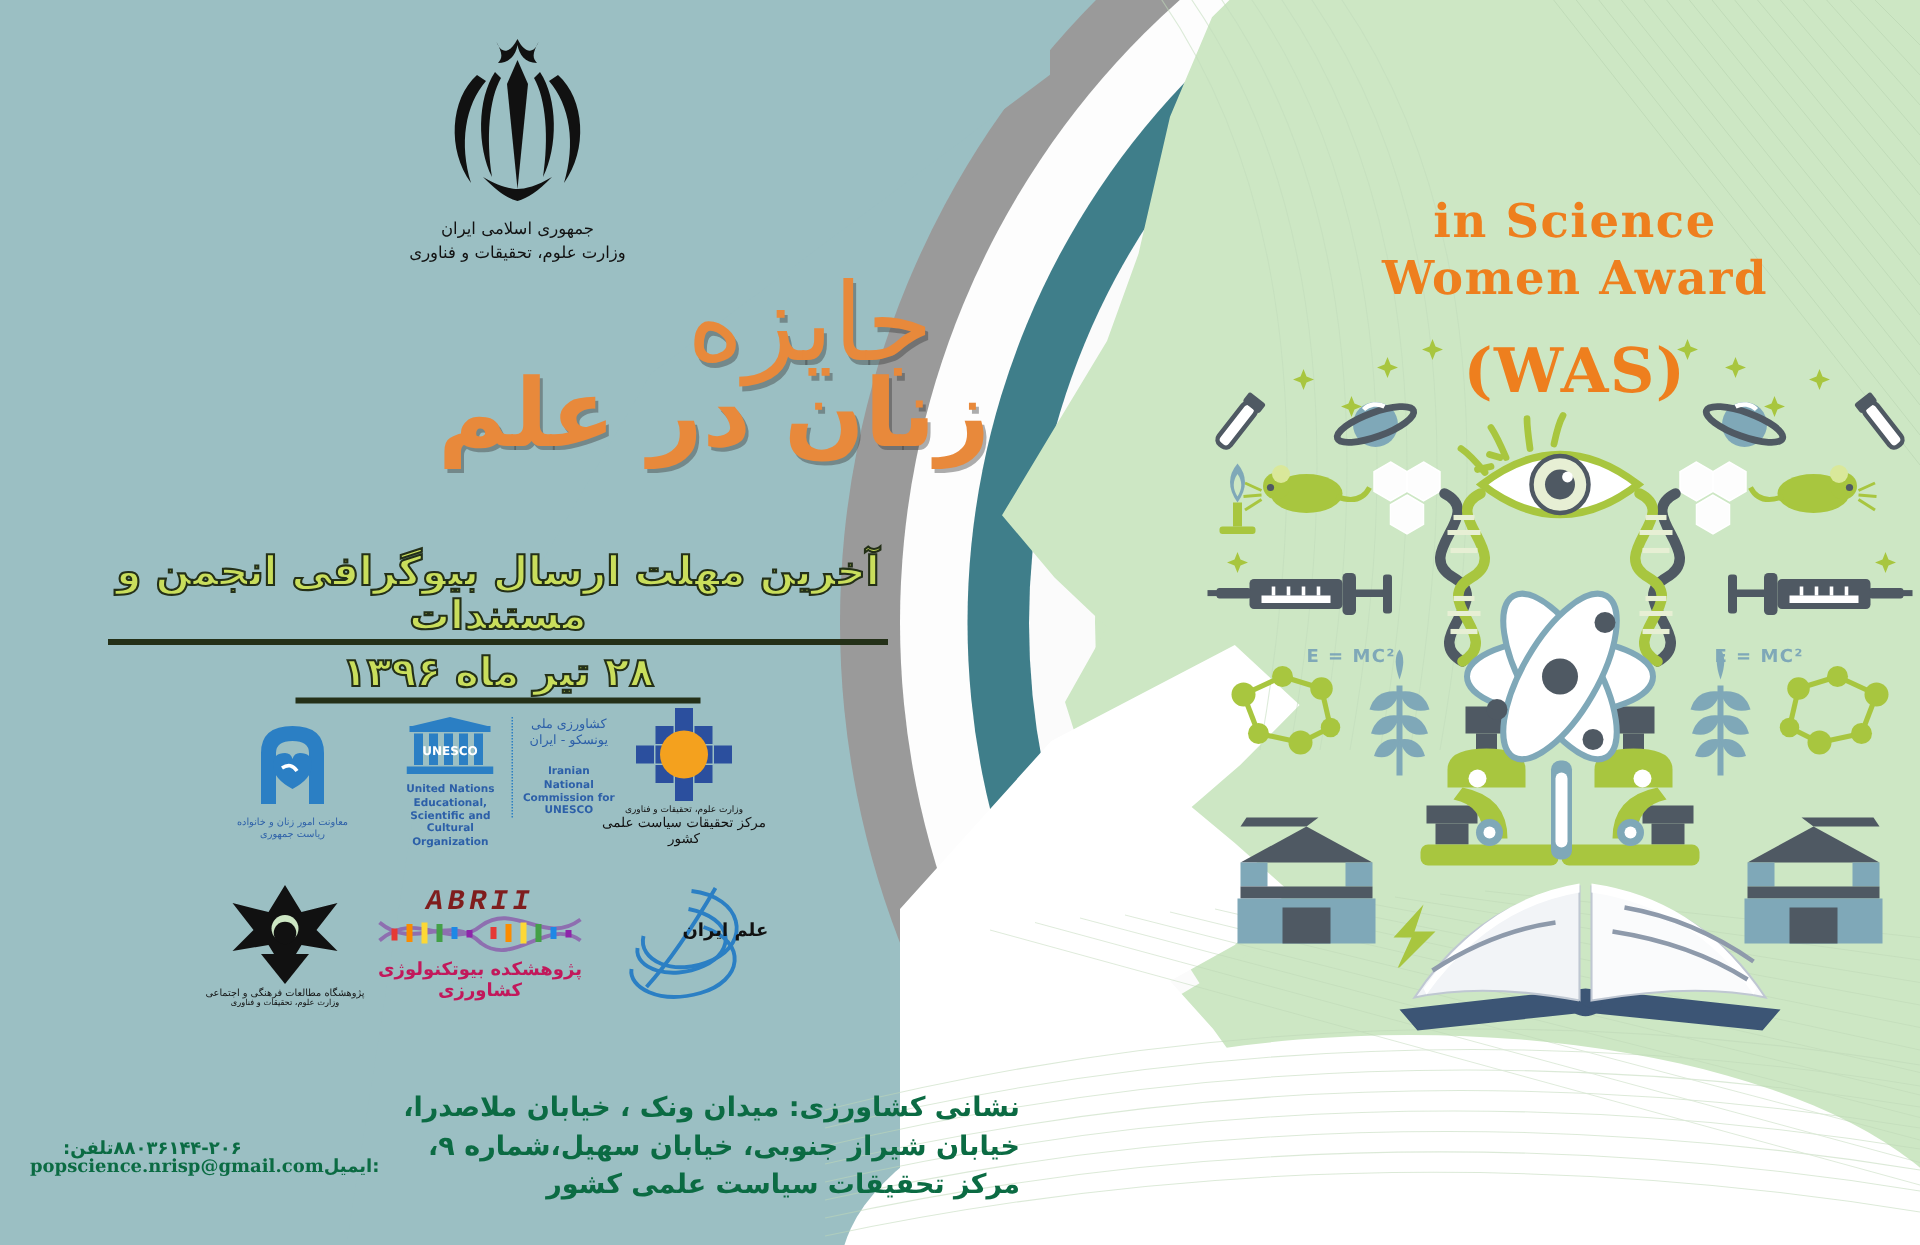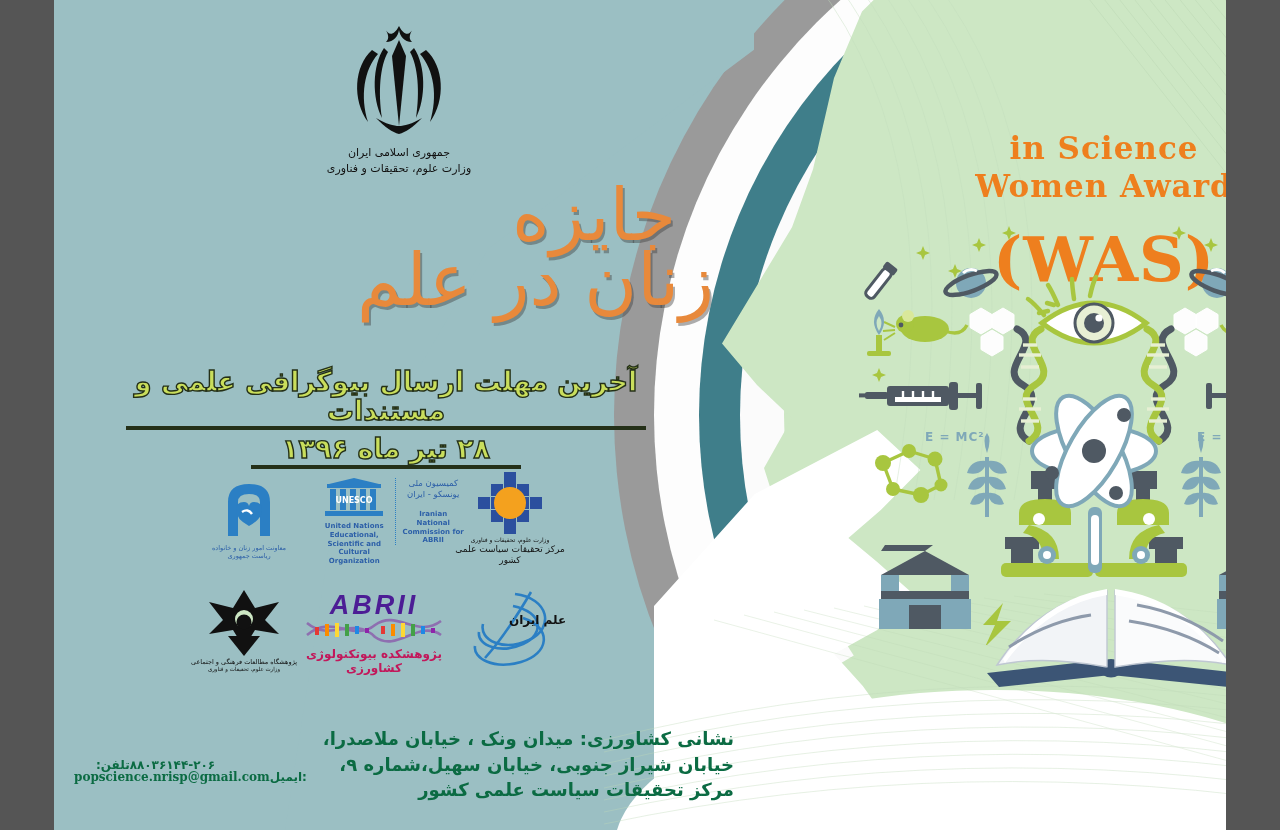--- a/index.html
+++ b/index.html
@@ -3,21 +3,21 @@
 <meta charset="utf-8">
 <title>Women Award in Science Poster</title>
 <style>
   * { margin:0; padding:0; box-sizing:border-box; }
   html,body { background:#555; }
   body {
     font-family:"DejaVu Sans","Liberation Sans",sans-serif;
     display:flex; align-items:flex-start; justify-content:center;
   }
   #poster {
-    position:relative; width:1172px; height:830px; overflow:hidden;
+    position:relative; width:1280px; height:830px; overflow:hidden;
     background:#9BBFC3;
   }
   
   .layer { position:absolute; }
   #bg-base { inset:0; background:#9BBFC3; }
 
   
   #arc-gray {
     width:1180px; height:1180px; left:560px; top:-175px;
     border-radius:50%; background:#9A9A9A;
@@ -76,39 +76,39 @@
 
   
   #title-fa {
     left:60px; top:180px; width:600px; text-align:right;
     direction:rtl; color:#E8893B;
     font-family:"DejaVu Sans","Liberation Sans",sans-serif;
     text-shadow:2px 3px 0 rgba(60,60,60,.42);
     line-height:.98;
   }
   #title-fa .l1 { font-size:72px; font-weight:400; letter-spacing:2px; padding-right:38px;}
-  #title-fa .l2 { font-size:72px; font-weight:400; letter-spacing:2px; display:block; margin-top:-6px;}
+  #title-fa .l2 { font-size:63px; font-weight:700; letter-spacing:2px; display:block; margin-top:-6px;}
 
   
   #deadline {
     left:72px; top:368px; width:520px; direction:rtl; text-align:center;
     color:#C9DE5C; -webkit-text-stroke:1.4px #243018;
     font-size:27px; font-weight:bold; line-height:1.06;
   }
   #deadline .row { border-bottom:4px solid #243018; padding-bottom:1px; }
   #deadline .row2 { width:270px; margin:5px auto 0; }
 
   
   #title-en {
     left:840px; top:130px; width:420px; text-align:center; color:#EE7F1E;
     font-family:"DejaVu Serif","Liberation Serif",serif; font-weight:bold;
     line-height:1.22;
   }
   #title-en .big { font-size:31px; letter-spacing:1px; }
-  #title-en .was { font-size:62px; display:block; margin-top:16px; letter-spacing:1px; }
+  #title-en .was { font-size:41px; display:block; margin-top:16px; letter-spacing:1px; }
 
   
   .logo { position:absolute; text-align:center; color:#2C5FA8; }
   .logo .cap { font-size:7px; line-height:1.25; font-weight:bold; }
   .logo .cap-fa { font-size:8.5px; line-height:1.3; direction:rtl; color:#2C5FA8; }
 
   
   #contact { left:0; top:726px; width:700px; color:#0B6B43; direction:rtl; }
   #addr { position:absolute; right:20px; top:0; text-align:right;
           font-size:18px; font-weight:bold; line-height:1.42; }
@@ -212,21 +212,21 @@
       <div style="margin-top:3px;">وزارت علوم، تحقیقات و فناوری</div>
     </div>
   </div>
 
   <div class="layer" id="title-fa">
     <div class="l1">جایزه</div>
     <span class="l2">زنان در علم</span>
   </div>
 
   <div class="layer" id="deadline">
-    <div class="row">آخرین مهلت ارسال بیوگرافی علمی و مستندات</div>
+    <div class="row">آخرین مهلت ارسال بیوگرافی انجمن و مستندات</div>
     <div class="row row2">۲۸ تیر ماه ۱۳۹۶</div>
   </div>
 
   <div class="layer" id="title-en">
     <div class="big">in Science</div>
     <div class="big">Women Award</div>
     <span class="was">(WAS)</span>
   </div>
 
   <svg class="layer" width="470" height="420" style="left:805px;top:225px;" viewBox="0 0 470 420">
@@ -503,23 +503,23 @@
             <rect x="25" y="11" width="6" height="21"></rect>
               <rect x="35" y="11" width="6" height="21"></rect>
             <rect x="45" y="11" width="6" height="21"></rect>
           </g>
           <text x="29" y="25" font-size="8" fill="#FFF" text-anchor="middle" font-family="'DejaVu Sans',sans-serif" font-weight="bold">UNESCO</text>
           <path d="M4,6 L29,0 L54,6 Z" fill="#2B7FC4"></path>
         </svg>
         <div class="cap">United Nations Educational, Scientific and Cultural Organization</div>
       </div>
       <div style="border-left:1px dotted #2B7FC4;padding-left:6px;width:70px;">
-        <div class="cap-fa">کمیسیون ملی</div>
+        <div class="cap-fa">کشاورزی ملی</div>
         <div class="cap-fa">یونسکو - ایران</div>
-        <div class="cap" style="margin-top:10px;">Iranian National Commission for ABRII</div>
+        <div class="cap" style="margin-top:10px;">Iranian National Commission for UNESCO</div>
       </div>
     </div>
   </div>
 
   <div class="logo" style="left:400px;top:470px;width:112px;">
     <svg width="72" height="66" viewBox="0 0 72 66" style="display:block;margin:0 auto;">
       <g fill="#2B4F9E">
         <rect x="30" y="2" width="12" height="12"></rect>
           <rect x="30" y="52" width="12" height="12"></rect>
         <rect x="4" y="27" width="12" height="12"></rect>
@@ -547,21 +547,21 @@
       <circle cx="39" cy="31" r="9" fill="#CDE7C4"></circle>
       <circle cx="39" cy="34" r="7.5" fill="#111"></circle>
       <path d="M23,48 L55,48 L39,68 Z" fill="#111"></path>
       <path d="M30,52 L48,52 L39,62 Z" fill="#CDE7C4" opacity="0"></path>
     </svg>
     <div class="cap-fa" style="color:#111;font-size:6.5px;">پژوهشگاه مطالعات فرهنگی و اجتماعی</div>
     <div class="cap-fa" style="color:#111;font-size:5.5px;">وزارت علوم، تحقیقات و فناوری</div>
   </div>
 
   <div class="logo" style="left:250px;top:592px;width:140px;">
-    <div style="font-family:Liberation Sans, sans-serif;font-weight:bold;font-size:27px;color:#4c1d95;
+    <div style="font-family:Liberation Mono, monospace;font-weight:bold;font-size:19px;color:#7f1d1d;
                 letter-spacing:3px;font-style:italic;line-height:1;">ABRII</div>
     <svg width="138" height="34" viewBox="0 0 138 34" style="margin-top:-6px;">
       <path d="M2,22 C28,0 48,30 70,12 C92,-4 112,26 136,8" fill="none" stroke="#8E6FB0" stroke-width="2.6"></path>
       <path d="M2,10 C26,30 48,2 70,24 C92,40 114,6 136,22" fill="none" stroke="#8E6FB0" stroke-width="2.6"></path>
       <g stroke-width="4">
         <path d="M12,14 v8" stroke="#E53935"></path>
           <path d="M22,11 v12" stroke="#FB8C00"></path>
         <path d="M32,10 v14" stroke="#FDD835"></path>
           <path d="M42,11 v12" stroke="#43A047"></path>
         <path d="M52,13 v8" stroke="#1E88E5"></path>

